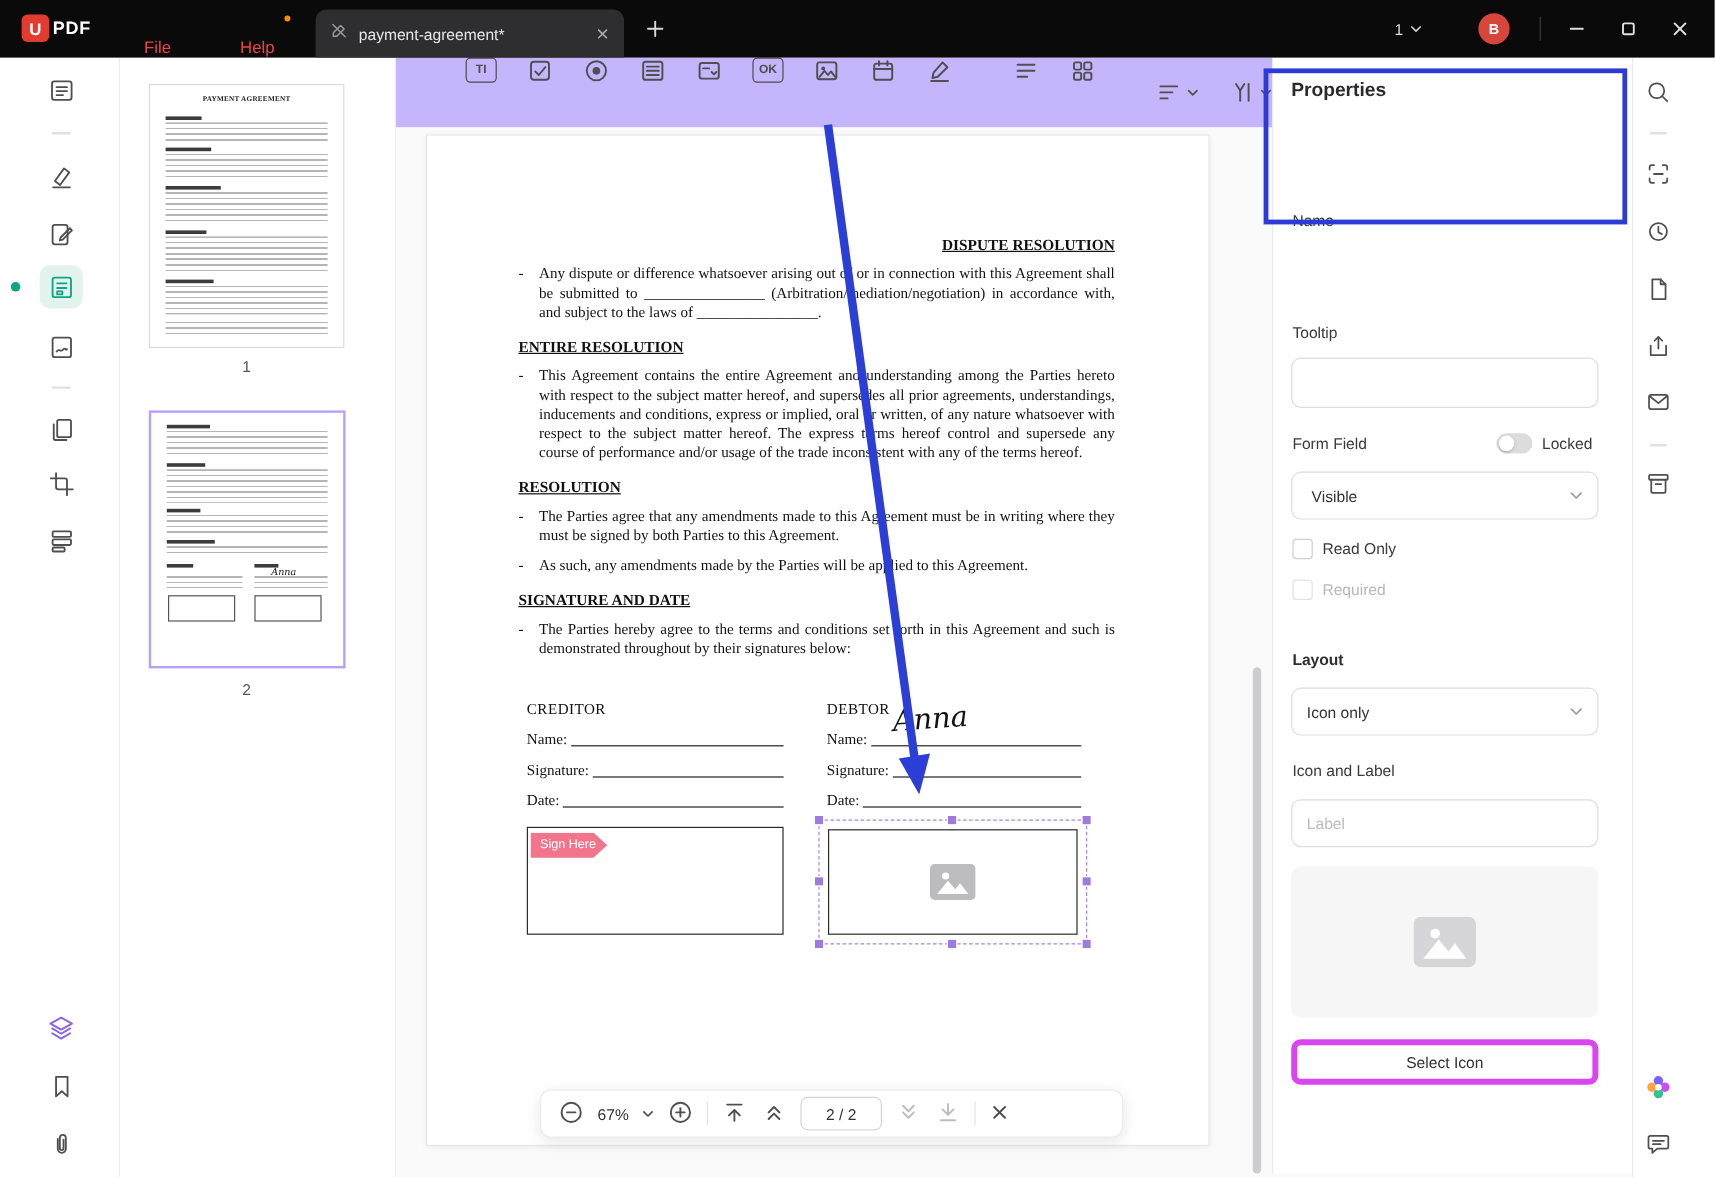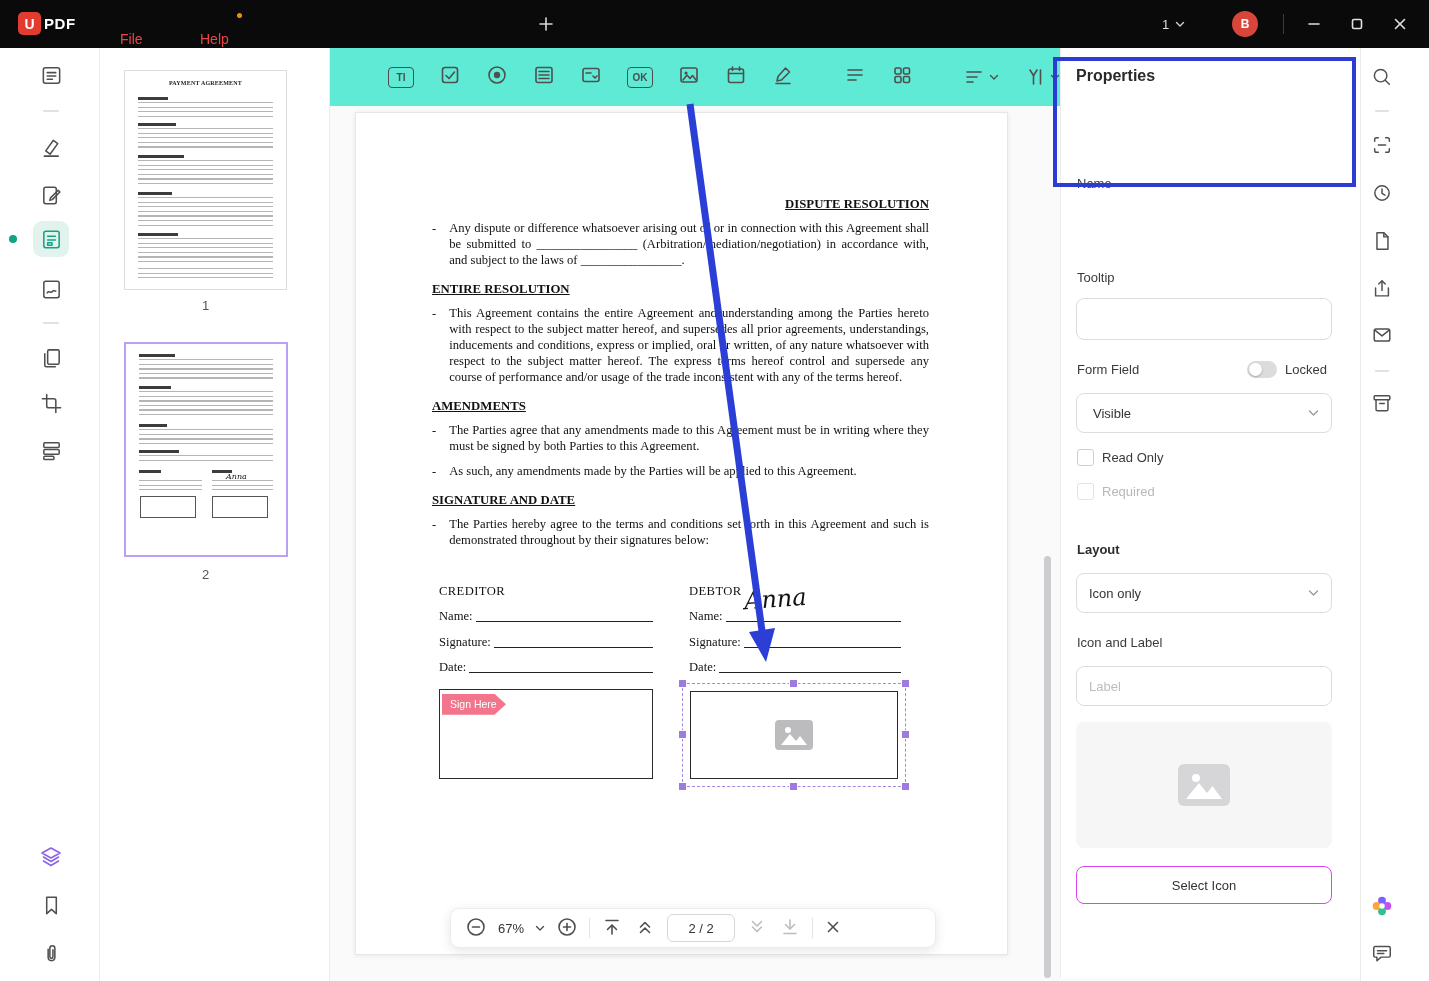--- a/index.html
+++ b/index.html
@@ -37,21 +37,21 @@
   .thumb.sel { border:2px solid #b9a0f5; }
   .thumb-label { position:absolute; left:24px; width:163px; text-align:center; font-size:13px; color:#555; }
   .mini-title { position:absolute; left:0; right:0; top:9px; text-align:center; font-family:"Liberation Serif", serif; font-weight:700; font-size:6px; letter-spacing:.2px; color:#222; }
   .ml { position:absolute; left:13px; right:13px; background-image:repeating-linear-gradient(to bottom,#b5b5b5 0 1.3px, transparent 1.3px 4.6px); }
   .mh { position:absolute; left:13px; height:2.6px; background:#3c3c3c; }
   .mbx { position:absolute; border:1.2px solid #555; background:#fff; }
   .manna { position:absolute; font-family:"DejaVu Serif", serif; font-style:italic; font-size:8px; color:#111; }
 
   
   .main { position:absolute; left:330px; top:48px; width:730px; bottom:0; background:#fafafa; }
-  .form-toolbar { position:absolute; left:0; top:0; width:730px; height:58px; background:#5eead4; display:flex; align-items:center; padding-left:58px; gap:25px; }
+  .form-toolbar { position:absolute; left:0; top:0; width:730px; height:58px; background:#c4b5fd; display:flex; padding-left:58px; gap:25px; }
   .box-ic { min-width:26px; height:21px; border:1.8px solid #4d4d4d; border-radius:4px; font-size:10px; font-weight:700; color:#4d4d4d; display:flex; align-items:center; justify-content:center; padding:0 2px; }
   .vdiv { width:1px; height:20px; background:#e3e3e3; }
   .icgrp { display:flex; align-items:center; gap:4px; }
 
   
   .doc-page { position:absolute; left:25px; top:64px; width:653px; height:843px; background:#fff; border:1px solid #e7e7e8; box-shadow:0 1px 5px rgba(0,0,0,.07); padding:84px 78px 0 76px; font-family:"Liberation Serif", serif; font-size:12.6px; color:#111; }
   .doc-h { font-weight:700; text-decoration:underline; font-size:12.8px; margin:13px 0 9px; }
   .doc-h.first { margin-top:0;text-align:right; }
   .doc-b { display:flex; gap:13px; margin-bottom:9px; line-height:1.27; }
   .doc-b .m { flex:0 0 auto; }
@@ -81,21 +81,21 @@
   .pp-tab.active { background:#fff; color:#1c1c1c; font-weight:700; box-shadow:0 1px 3px rgba(0,0,0,.10); }
   .pp-label { position:absolute; left:16px; font-size:13px; color:#3a3a3a; line-height:16px; }
   .pp-input { position:absolute; left:15px; width:256px; border:1px solid #ddd; border-radius:8px; font-size:13px; color:#333; padding:0 12px; background:#fff; font-family:"Liberation Sans", sans-serif; outline:none; }
   .pp-input::placeholder { color:#bdbdbd; }
   .pp-select { position:absolute; left:15px; width:256px; border:1px solid #ddd; border-radius:8px; font-size:13px; color:#333; padding:0 12px; background:#fff; display:flex; align-items:center; justify-content:space-between; }
   .toggle { position:absolute; left:186px; top:313px; width:30px; height:17px; border-radius:9px; background:#dcdcdc; }
   .toggle::after { content:""; position:absolute; left:2px; top:2px; width:13px; height:13px; background:#fff; border-radius:50%; box-shadow:0 1px 2px rgba(0,0,0,.25); }
   .cb { position:absolute; left:16px; width:17px; height:17px; border:1.5px solid #cfcfcf; border-radius:3px; background:#fff; }
   .cb.dis { border-color:#e2e2e2; }
   .pp-preview { position:absolute; left:15px; top:674px; width:256px; height:126px; background:#f6f6f7; border-radius:8px; display:flex; align-items:center; justify-content:center; }
-  .pp-btn { position:absolute; left:15px; top:818px; width:256px; height:38px; border:1px solid #d946ef; border-radius:8px; background:#fff; display:flex; align-items:center; justify-content:center; font-size:13px; color:#333; }
+  .pp-btn { position:absolute; left:15px; top:818px; width:256px; height:38px; border:5px solid #d946ef; border-radius:8px; background:#fff; display:flex; align-items:center; justify-content:center; font-size:13px; color:#333; }
 
   
   .far-toolbar { position:absolute; left:1360px; top:48px; width:69px; bottom:0; background:#fff; border-left:1px solid #ebebec; }
   .rt-ic { position:absolute; left:10px; width:22px; height:22px; display:flex; align-items:center; justify-content:center; }
   .rt-div { position:absolute; left:14px; width:14px; height:2px; background:#e1e1e1; border-radius:1px; }
 
   
   .anno-rect { position:absolute; left:1053px; top:57px; width:303px; height:130px; border:4px solid #2b3bd4; z-index:60; pointer-events:none; }
   .anno-arrow { position:absolute; left:0; top:0; width:1429px; height:981px; z-index:55; pointer-events:none; }
   .main-scrollbar { position:absolute; left:1044px; top:556px; width:7px; height:422px; background:#cdcdcf; border-radius:4px; z-index:12; }
@@ -104,20 +104,30 @@
 <body>
 
 <div class="titlebar">
   <div class="logo">
     <div class="logo-u">U</div>
     <div class="logo-rest">PDF</div>
   </div>
   <div class="tmenu" style="left:120px;">File</div>
   <div class="tmenu" style="left:200px;">Help</div>
   <div class="help-dot"></div>
+  <div class="tab">
+    <span>
+      <svg class="s" width="15" height="15" viewBox="0 0 16 16" style="stroke:#9a9a9a;stroke-width:1.3">
+          <path d="M9.5 3.5 l3 3 L6 13 H3 v-3 Z"></path>
+          <line x1="2.5" y1="2.5" x2="13.5" y2="13.5"></line>
+        </svg>
+    </span>
+    <span class="tab-title">payment-agreement*</span>
+    <span class="tab-close">✕</span>
+  </div>
   <div class="newtab">
     <svg class="s" width="18" height="18" viewBox="0 0 18 18" style="stroke:#d8d8d8">
         <line x1="9" y1="3" x2="9" y2="15"></line>
         <line x1="3" y1="9" x2="15" y2="9"></line>
       </svg>
   </div>
   <div class="wincount">
     <span>1</span>
     <svg width="10" height="7" viewBox="0 0 10 7" class="s" style="stroke:#cfcfcf;stroke-width:1.4">
         <polyline points="1.5,1.5 5,5 8.5,1.5"></polyline>
@@ -353,21 +363,21 @@
     <div class="doc-h first">DISPUTE RESOLUTION</div>
     <div class="doc-b">
       <span class="m">-</span>
       <span class="t">Any dispute or difference whatsoever arising out of or in connection with this Agreement shall be submitted to ________________ (Arbitration/mediation/negotiation) in accordance with, and subject to the laws of ________________.</span>
     </div>
     <div class="doc-h">ENTIRE RESOLUTION</div>
     <div class="doc-b">
       <span class="m">-</span>
       <span class="t">This Agreement contains the entire Agreement and understanding among the Parties hereto with respect to the subject matter hereof, and supersedes all prior agreements, understandings, inducements and conditions, express or implied, oral or written, of any nature whatsoever with respect to the subject matter hereof. The express terms hereof control and supersede any course of performance and/or usage of the trade inconsistent with any of the terms hereof.</span>
     </div>
-    <div class="doc-h">AMENDMENTS</div>
+    <div class="doc-h">RESOLUTION</div>
     <div class="doc-b">
       <span class="m">-</span>
       <span class="t">The Parties agree that any amendments made to this Agreement must be in writing where they must be signed by both Parties to this Agreement.</span>
     </div>
     <div class="doc-b">
       <span class="m">-</span>
       <span class="t">As such, any amendments made by the Parties will be applied to this Agreement.</span>
     </div>
     <div class="doc-h">SIGNATURE AND DATE</div>
     <div class="doc-b">

